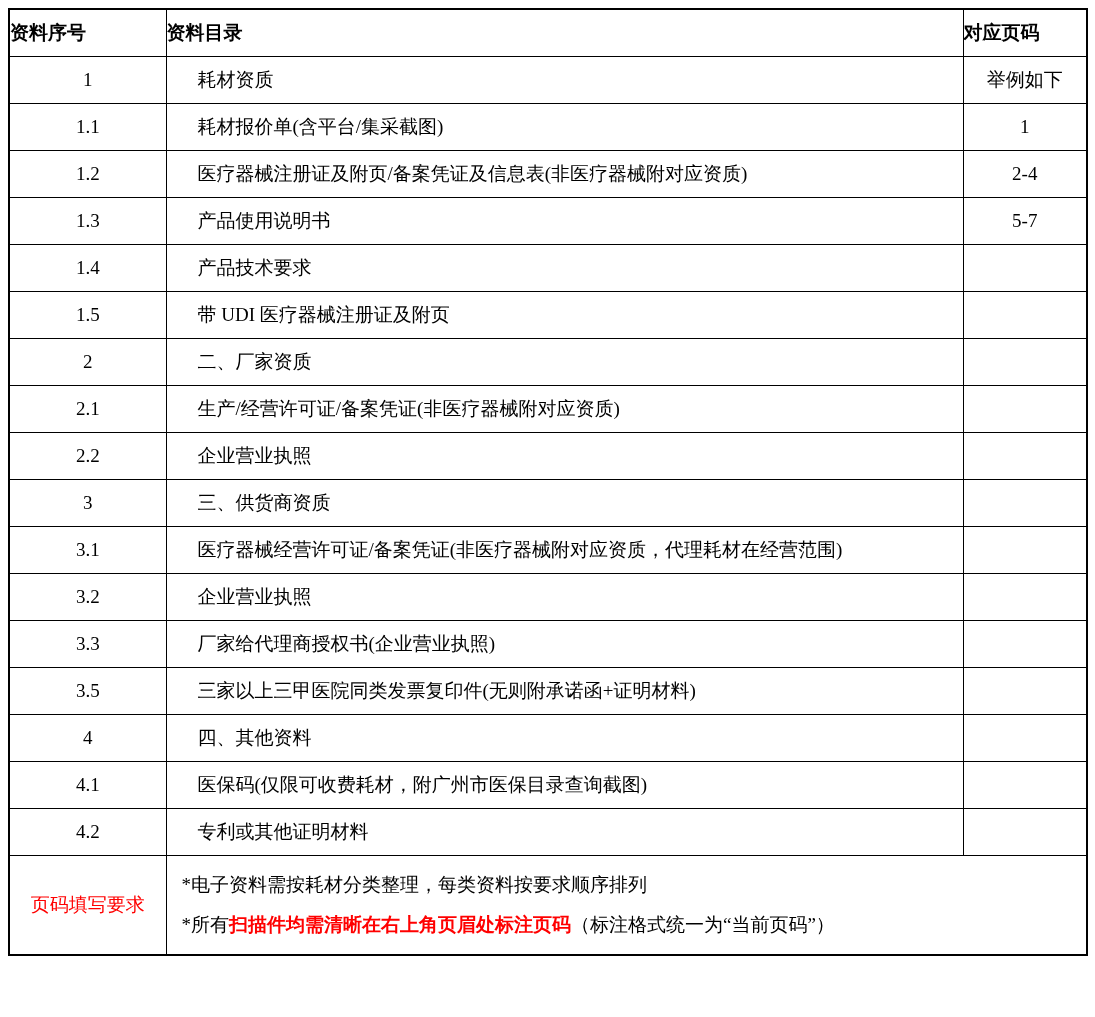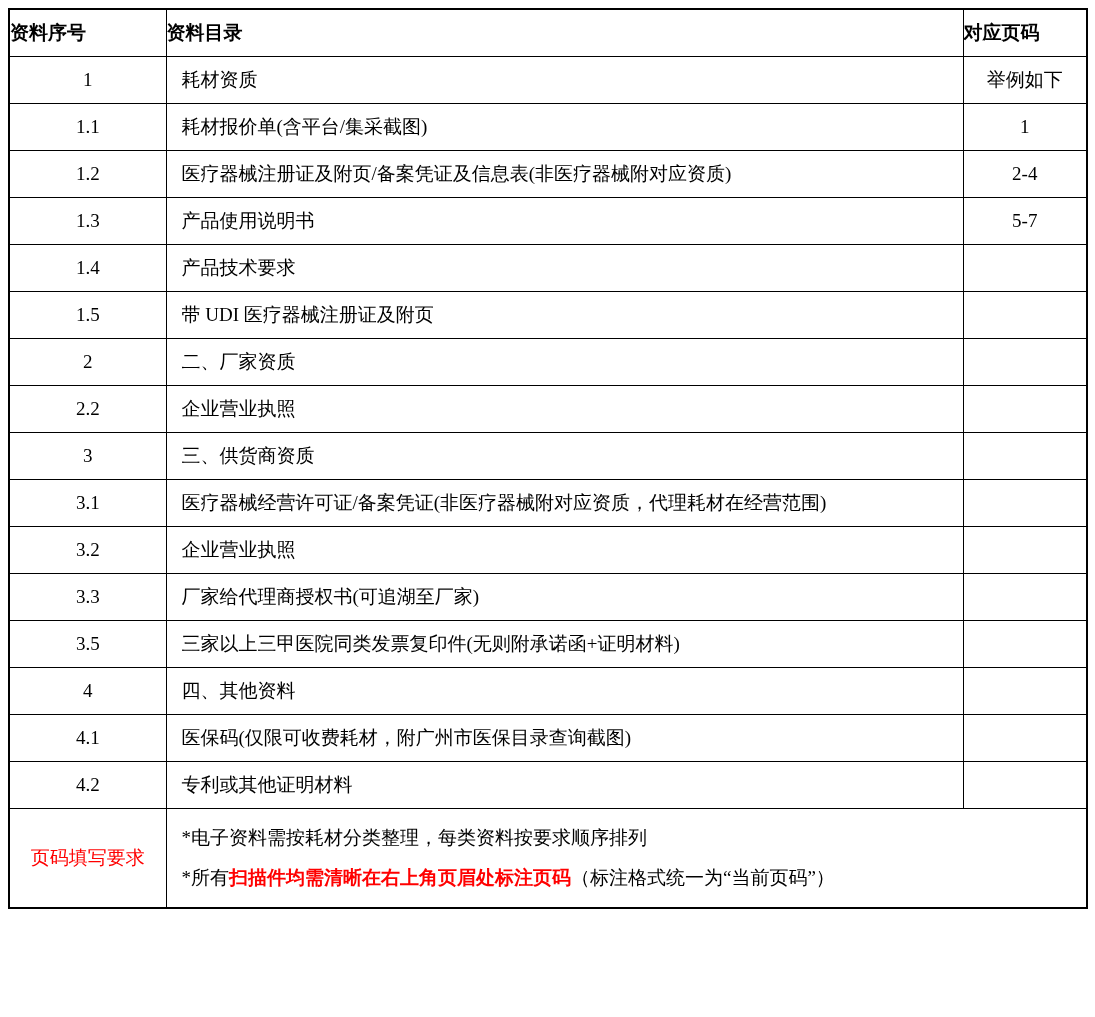--- a/index.html
+++ b/index.html
@@ -23,21 +23,21 @@
     vertical-align: middle;
     overflow: hidden;
   }
   .doc-table { border: 2px solid #000000; }
   .doc-table thead th { height: 47px; font-weight: bold; text-align: left; }
   .doc-table tbody td { height: 47px; }
   .col-no   { width: 157px; }
   .col-title{ width: 797px; }
   .col-page { width: 124px; }
   td.cell-no   { text-align: center; }
-  td.cell-title{ text-align: left; padding-left: 15px; padding-right: 10px; }
+  td.cell-title{ text-align: left; padding-left: 31px; padding-right: 10px; }
   td.cell-page { text-align: center; }
   .bold { font-weight: bold; }
   .red  { color: #FF0000; }
   tfoot td { height: 100px; }
   td.footer-label {
     text-align: center;
     font-weight: normal;
     color: #FF0000;
   }
   td.footer-content {
@@ -94,20 +94,25 @@
     <td class="cell-no">1.5</td>
     <td class="cell-title">带 UDI 医疗器械注册证及附页</td>
     <td class="cell-page"></td>
   </tr>
       <tr>
     <td class="cell-no">2</td>
     <td class="cell-title bold">二、厂家资质</td>
     <td class="cell-page"></td>
   </tr>
       <tr>
+    <td class="cell-no">2.1</td>
+    <td class="cell-title">生产/经营许可证/备案凭证(非医疗器械附对应资质)</td>
+    <td class="cell-page"></td>
+  </tr>
+      <tr>
     <td class="cell-no">2.2</td>
     <td class="cell-title">企业营业执照</td>
     <td class="cell-page"></td>
   </tr>
       <tr>
     <td class="cell-no">3</td>
     <td class="cell-title bold">三、供货商资质</td>
     <td class="cell-page"></td>
   </tr>
       <tr>
@@ -115,21 +120,21 @@
     <td class="cell-title">医疗器械经营许可证/备案凭证(非医疗器械附对应资质，代理耗材在经营范围)</td>
     <td class="cell-page"></td>
   </tr>
       <tr>
     <td class="cell-no">3.2</td>
     <td class="cell-title">企业营业执照</td>
     <td class="cell-page"></td>
   </tr>
       <tr>
     <td class="cell-no">3.3</td>
-    <td class="cell-title">厂家给代理商授权书(可追湖至厂家)</td>
+    <td class="cell-title">厂家给代理商授权书(企业营业执照)</td>
     <td class="cell-page"></td>
   </tr>
       <tr>
     <td class="cell-no">3.5</td>
     <td class="cell-title">三家以上三甲医院同类发票复印件(无则附承诺函+证明材料)</td>
     <td class="cell-page"></td>
   </tr>
       <tr>
     <td class="cell-no">4</td>
     <td class="cell-title bold">四、其他资料</td>

